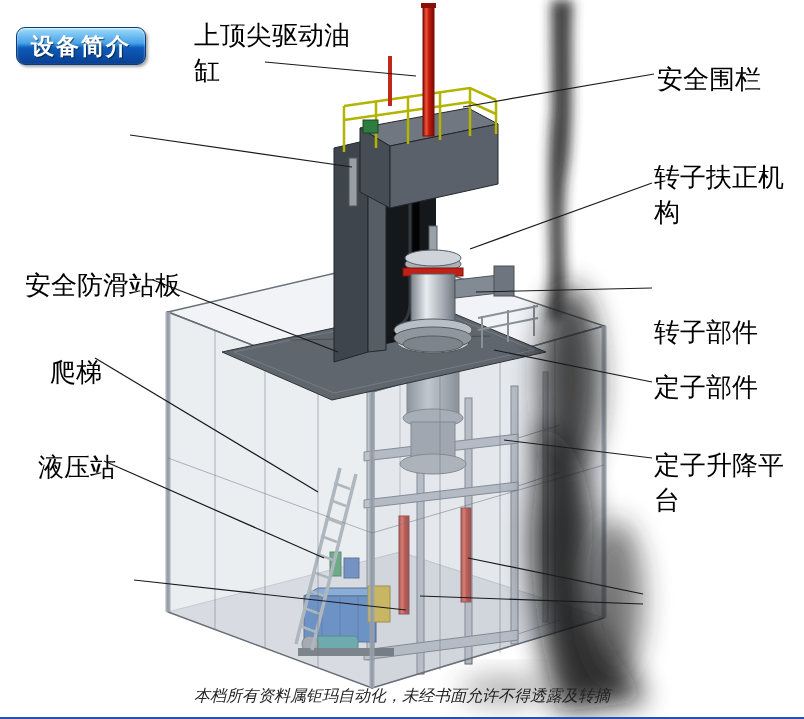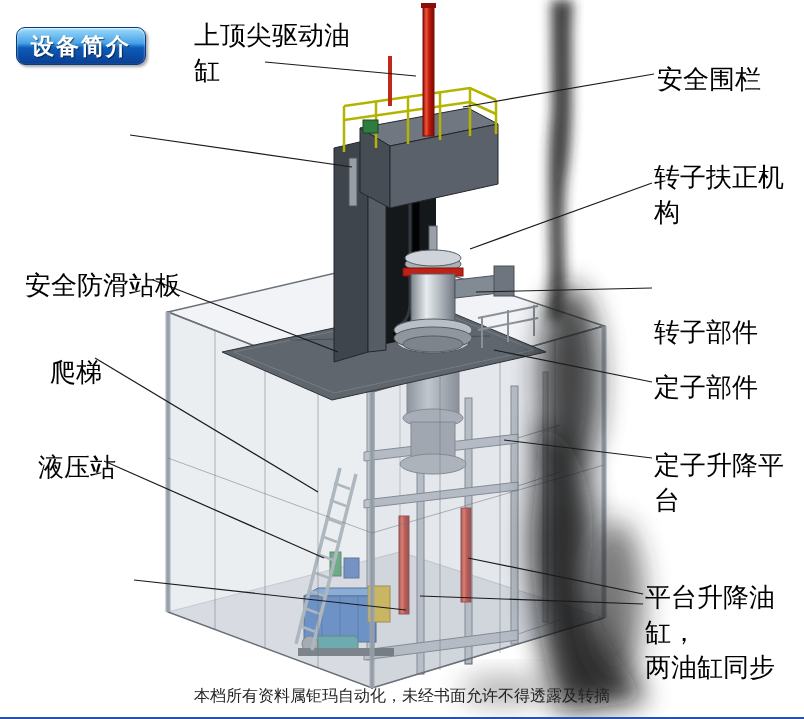--- a/index.html
+++ b/index.html
@@ -17,21 +17,21 @@
     background:linear-gradient(180deg,#9ddcfa 0%,#48a2e8 42%,#0c5cba 55%,#0a3f92 100%);
     border:1px solid #0a3a7a;border-radius:9px;
     box-shadow:inset 0 1px 2px rgba(255,255,255,.8), 2px 2px 3px rgba(0,0,0,.35);
   }
   .label{
     position:absolute;color:#000;font-size:26px;line-height:1.35;
     white-space:pre-line;
   }
   .footer{
     position:absolute;left:0;right:0;top:686px;text-align:center;
-    font-size:16px;color:#222;
+    font-size:16px;color:#222;font-style:italic;
   }
   .bottom-rule{
     position:absolute;left:0;right:0;bottom:0;height:2px;background:#2a4fb0;
   }
 </style>
 </head>
 <body>
 
 <div class="stage">
 
@@ -236,19 +236,17 @@
   <div class="label" style="left:657px;top:62px;">安全围栏</div>
   <div class="label" style="left:654px;top:160px;">转子扶正机
 构</div>
   <div class="label" style="left:25px;top:268px;">安全防滑站板</div>
   <div class="label" style="left:654px;top:280px;margin-top:35px;">转子部件</div>
   <div class="label" style="left:50px;top:355px;">爬梯</div>
   <div class="label" style="left:654px;top:370px;">定子部件</div>
   <div class="label" style="left:38px;top:450px;">液压站</div>
   <div class="label" style="left:654px;top:448px;">定子升降平
 台</div>
-  <div class="label" style="left:645px;top:580px;">平台升降油缸，
-两油缸同步</div>
 
   <div class="footer">本档所有资料属钜玛自动化，未经书面允许不得透露及转摘</div>
 
   <div class="bottom-rule"></div>
 </div>
 
 </body></html>

